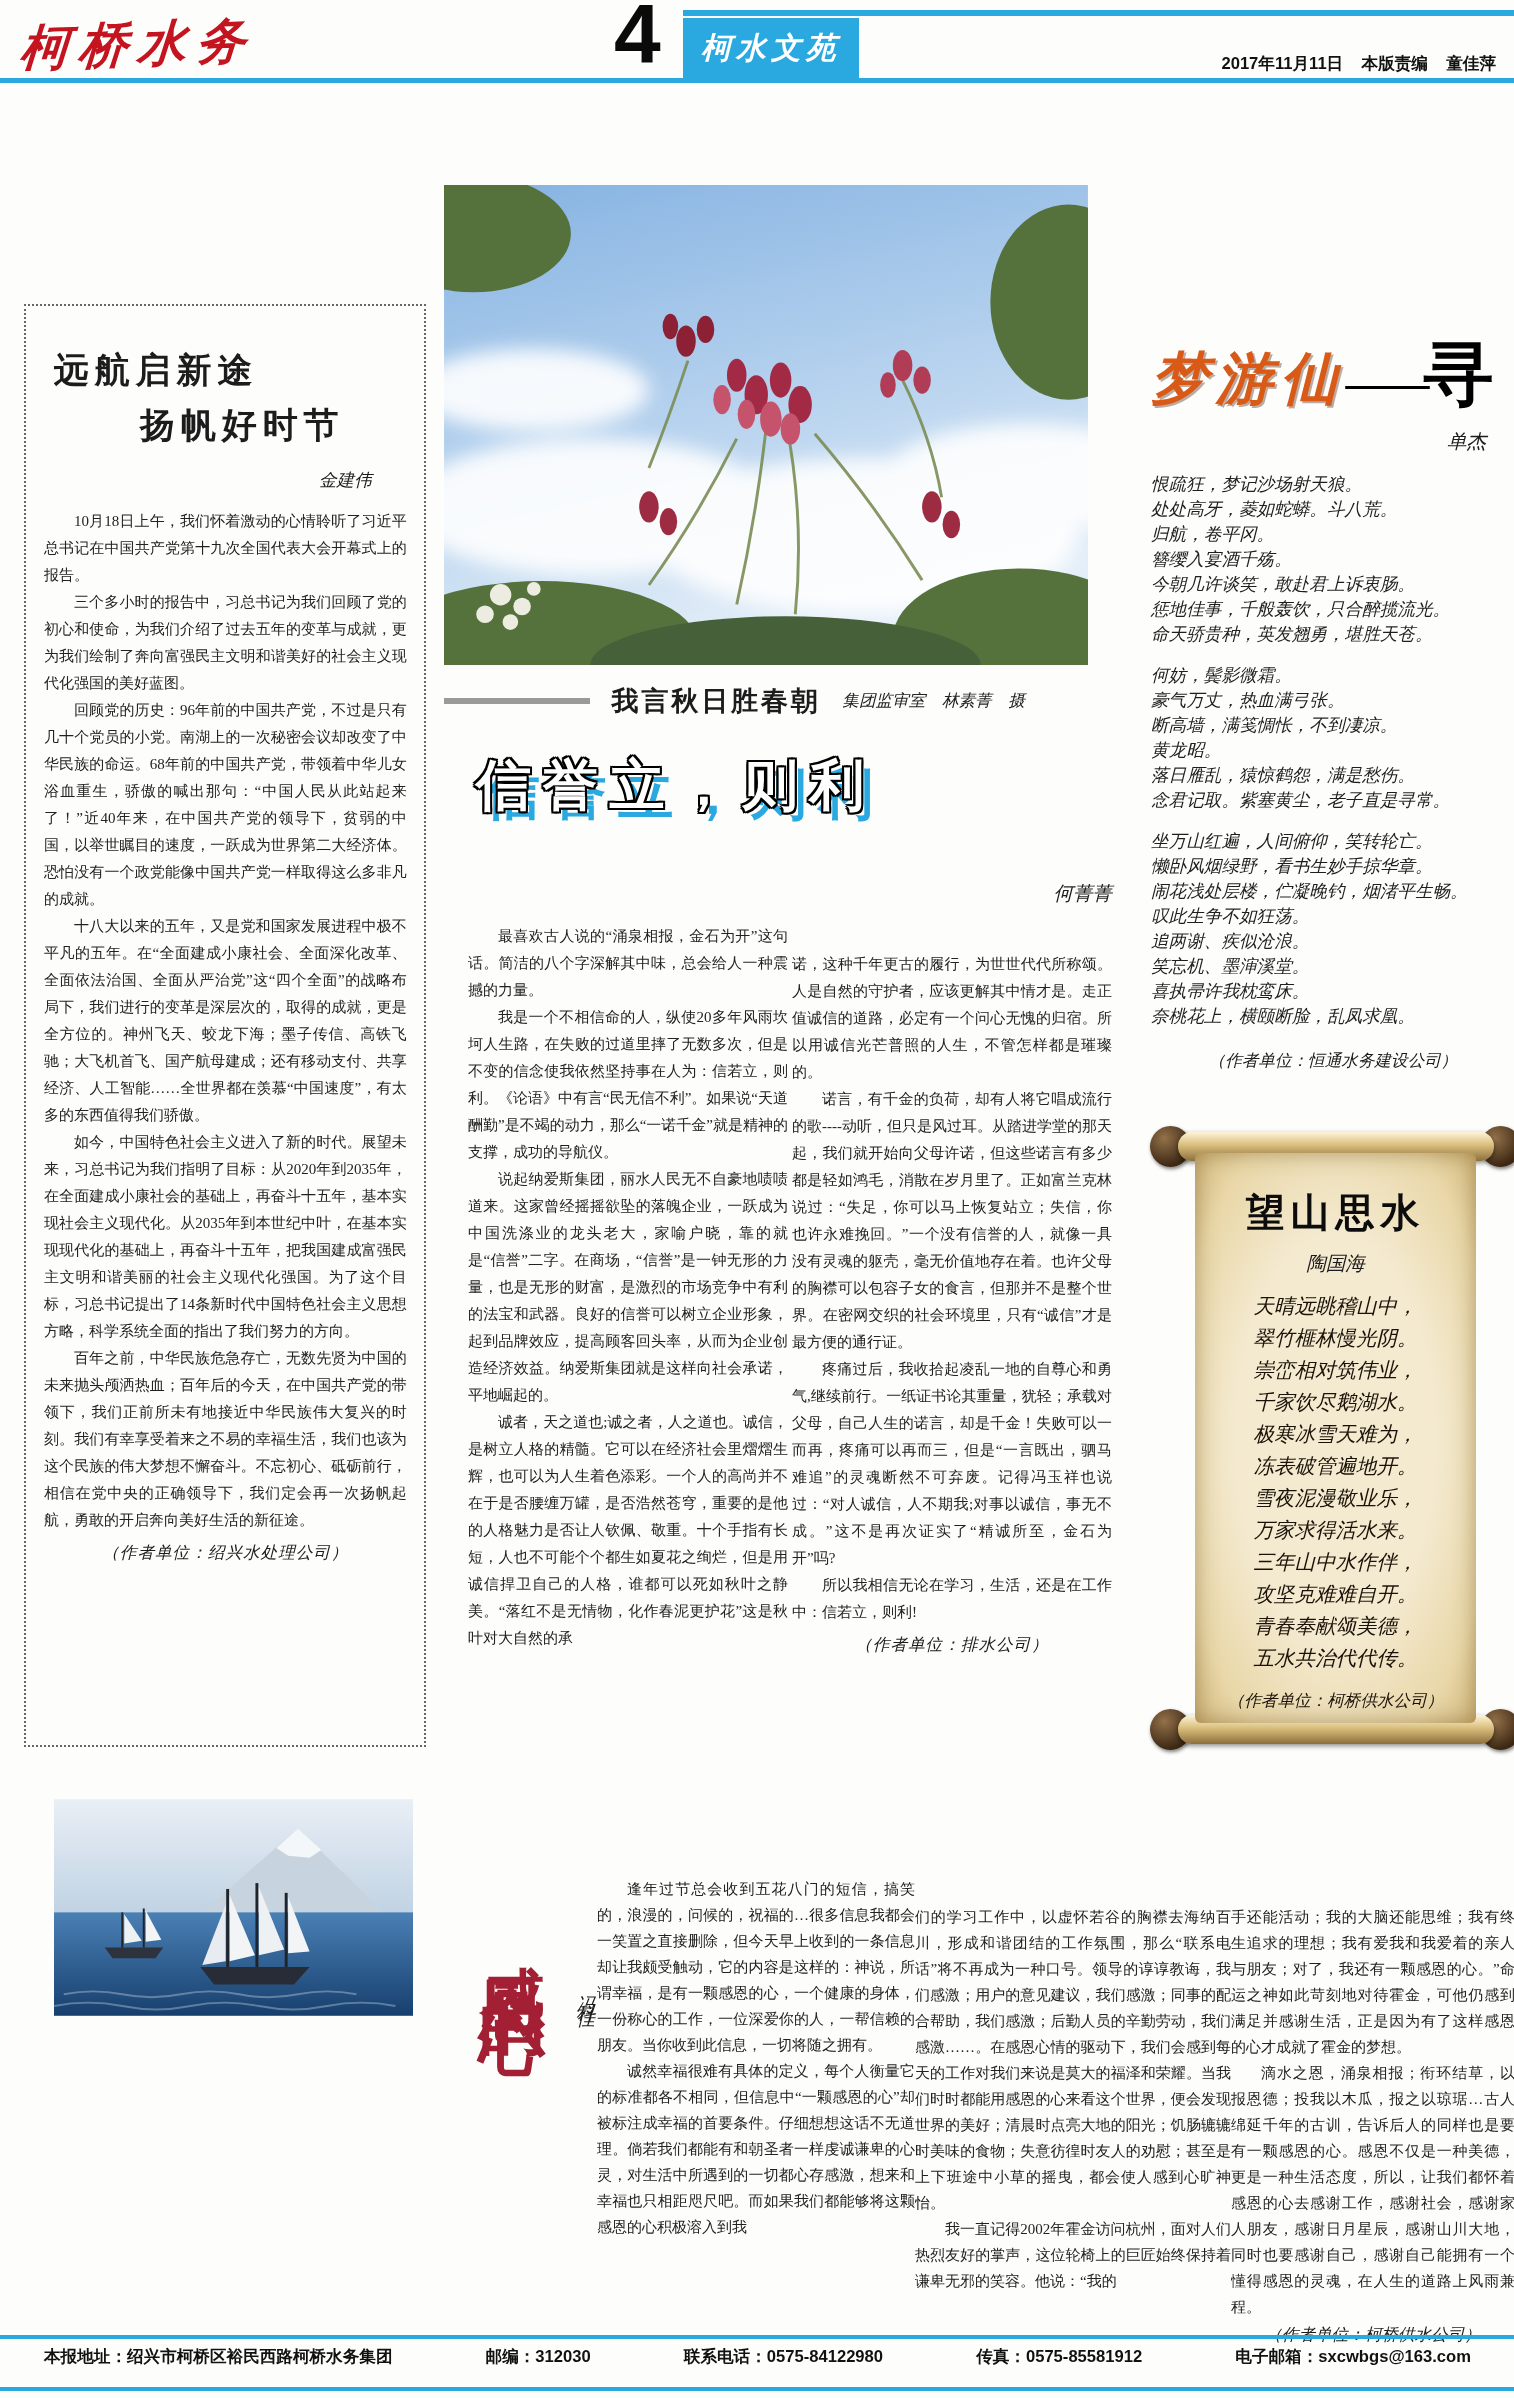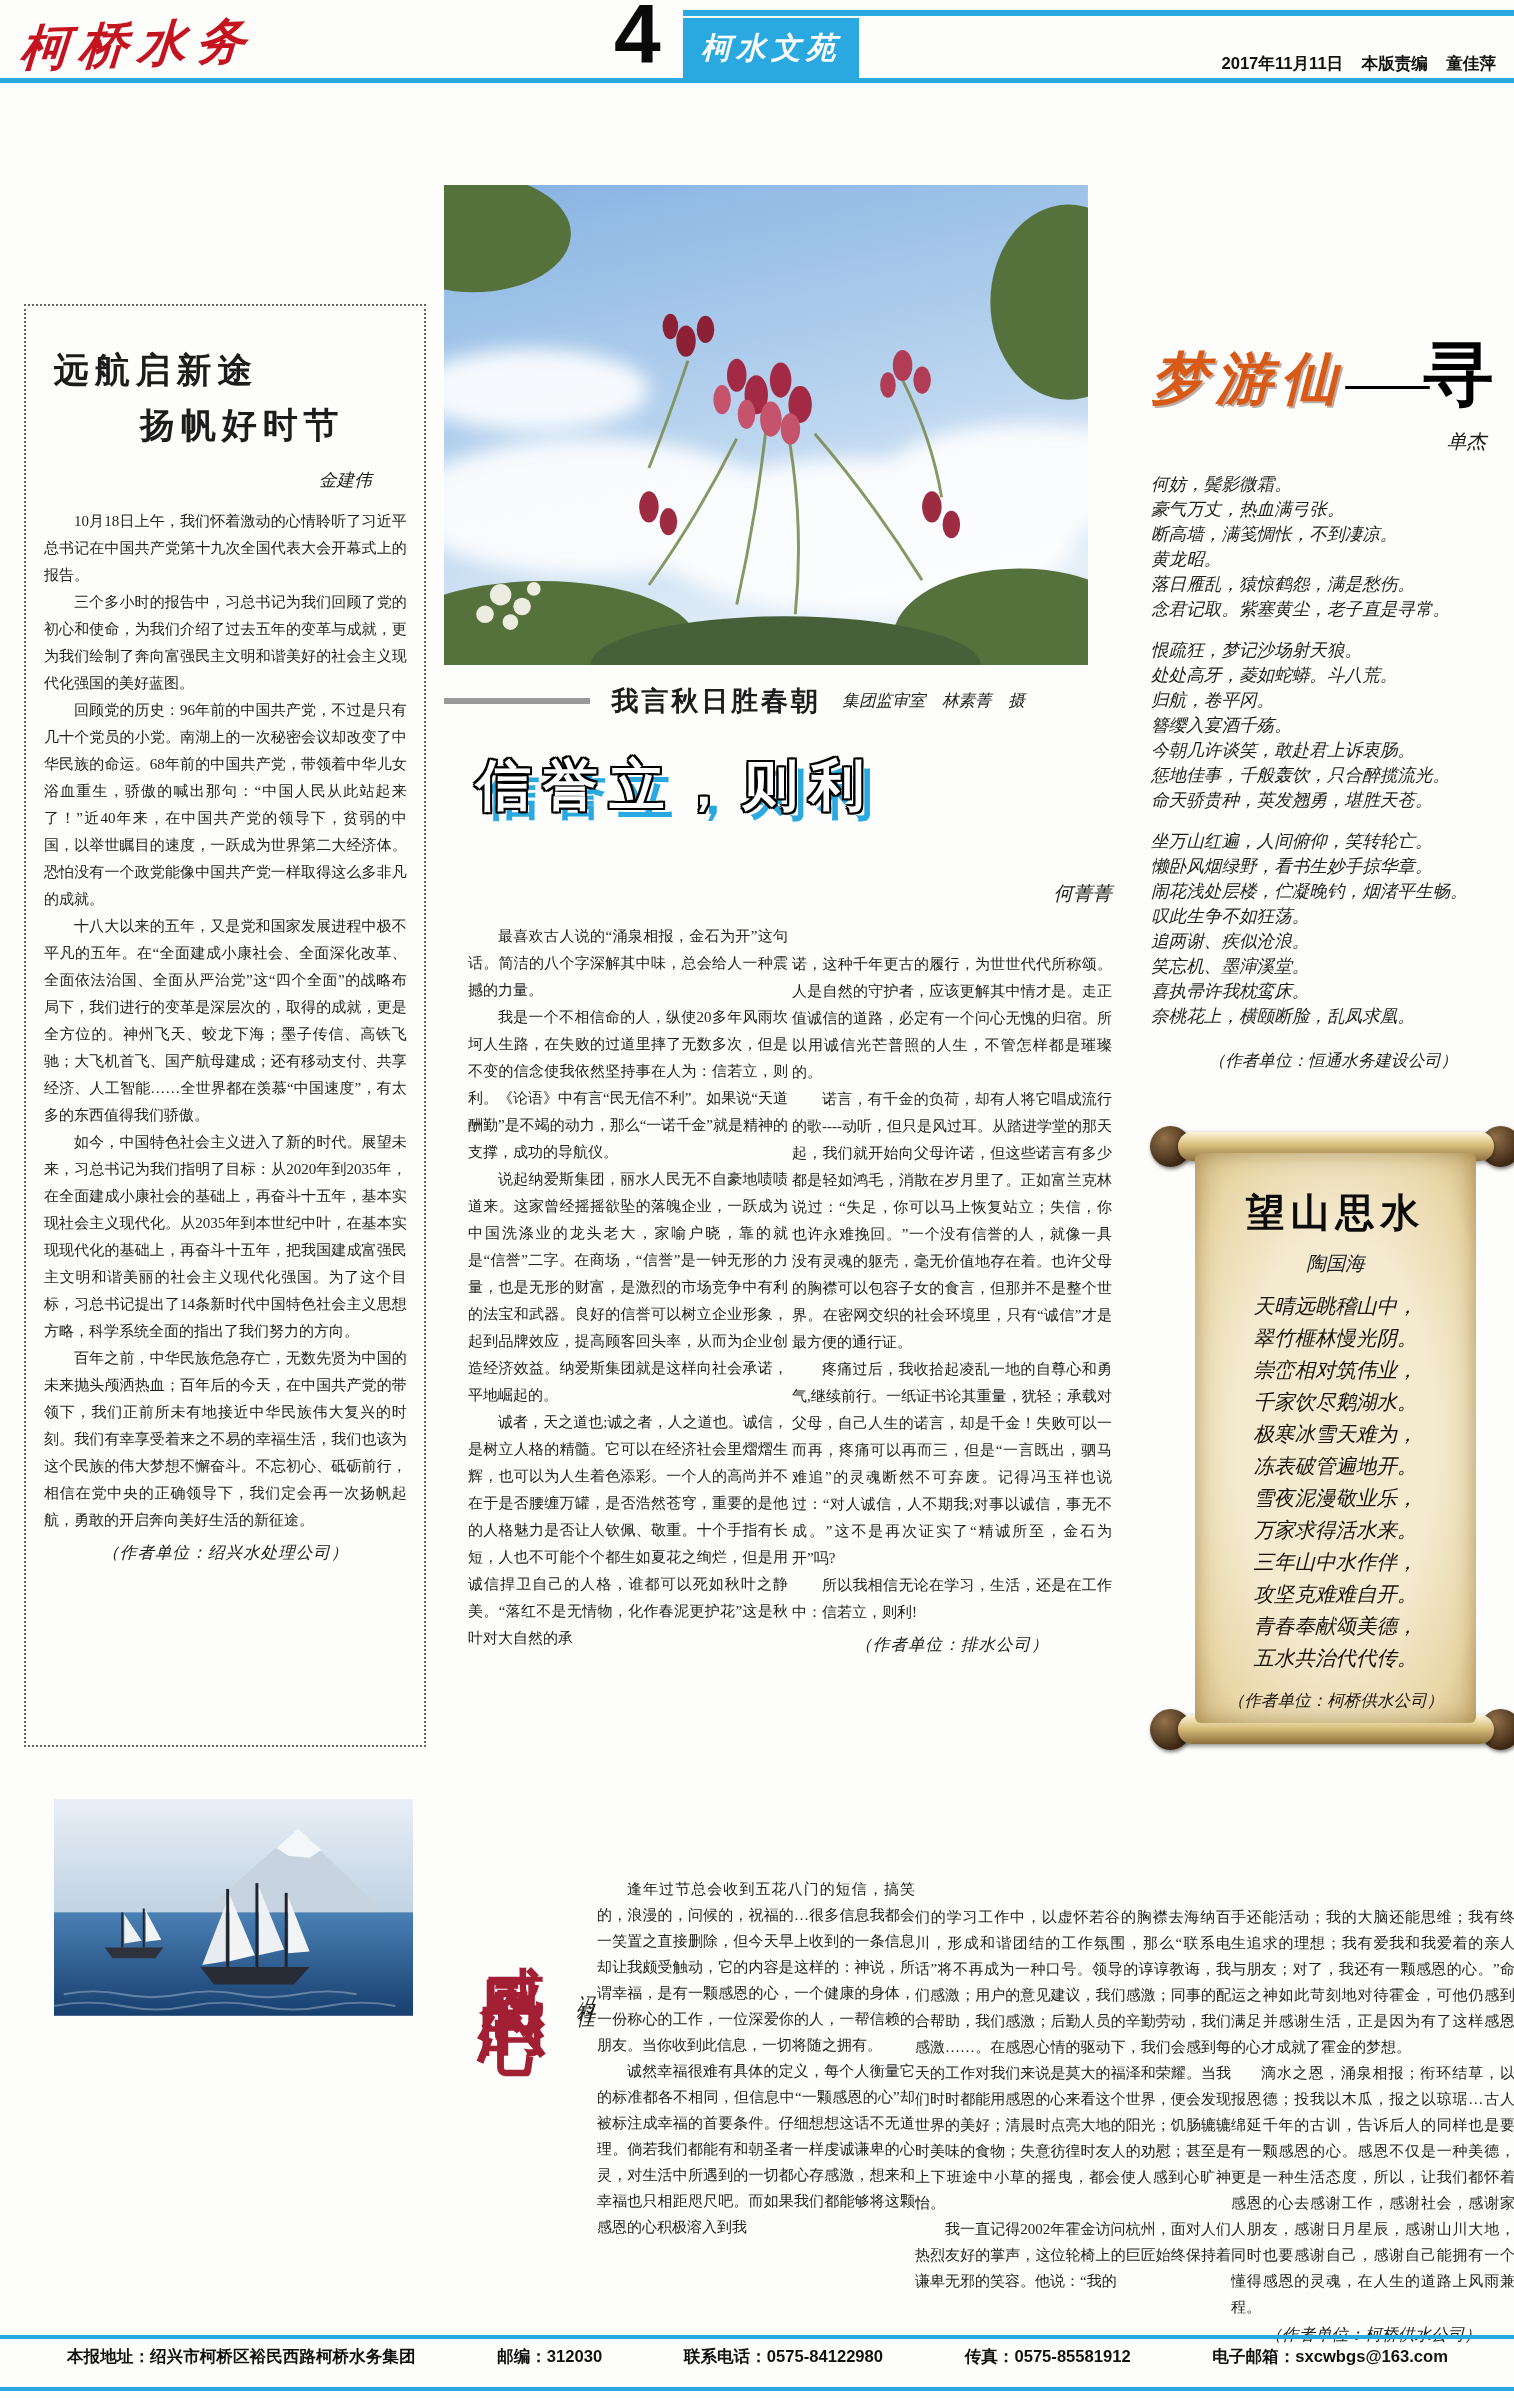--- a/index.html
+++ b/index.html
@@ -90,21 +90,21 @@
   .b-col{position:absolute;top:1876px;overflow:hidden;}
   .b-col .para{line-height:26px;}
   .b-col1{left:597px;width:318px;height:546px;}
   .b-col2{left:915px;width:316px;height:546px;}
   .b-col3{left:1231px;width:284px;height:551px;}
   .b-sig{text-align:center;font-size:16.6px;font-style:italic;margin-top:3.9px;}
 
   
   .f-rule1{position:absolute;left:0;top:2335px;width:1515px;height:3.9px;background:var(--accent-blue,#2aa9e0);}
   .f-rule2{position:absolute;left:0;top:2387px;width:1515px;height:3.9px;background:var(--accent-blue,#2aa9e0);}
-  .f-text{position:absolute;left:0;top:2346px;width:1515px;box-sizing:border-box;padding:0 67px;
+  .f-text{position:absolute;left:0;top:2346px;width:1515px;box-sizing:border-box;padding:0 44px;
           display:flex;justify-content:space-between;font-size:16.6px;font-weight:bold;
           font-family:"Liberation Sans","DejaVu Sans",sans-serif;color:#111;}
 </style>
 </head>
 <body>
 
 <div class="page">
 
   <div class="masthead">柯桥水务</div>
   <div class="hdr-rule-top"></div>
@@ -271,35 +271,35 @@
       </div>
     <div class="sig">（作者单位：排水公司）</div>
   </div>
 
   <div class="poem">
     <div class="poem-title">
       <span class="t1">梦游仙</span><span class="t2">——</span><span class="t3">寻</span>
     </div>
     <div class="poem-author">单杰</div>
     <div class="stanza">
-        <p>何妨，鬓影微霜。</p>
-        <p>豪气万丈，热血满弓张。</p>
-        <p>断高墙，满笺惆怅，不到凄凉。</p>
-        <p>黄龙昭。</p>
-        <p>落日雁乱，猿惊鹤怨，满是愁伤。</p>
-        <p>念君记取。紫塞黄尘，老子直是寻常。</p>
-      </div>
-    <div class="stanza">
         <p>恨疏狂，梦记沙场射天狼。</p>
         <p>处处高牙，菱如蛇蟒。斗八荒。</p>
         <p>归航，卷平冈。</p>
         <p>簪缨入宴酒千殇。</p>
         <p>今朝几许谈笑，敢赴君上诉衷肠。</p>
         <p>惩地佳事，千般轰饮，只合醉揽流光。</p>
         <p>命天骄贵种，英发翘勇，堪胜天苍。</p>
+      </div>
+    <div class="stanza">
+        <p>何妨，鬓影微霜。</p>
+        <p>豪气万丈，热血满弓张。</p>
+        <p>断高墙，满笺惆怅，不到凄凉。</p>
+        <p>黄龙昭。</p>
+        <p>落日雁乱，猿惊鹤怨，满是愁伤。</p>
+        <p>念君记取。紫塞黄尘，老子直是寻常。</p>
       </div>
     <div class="stanza">
         <p>坐万山红遍，人间俯仰，笑转轮亡。</p>
         <p>懒卧风烟绿野，看书生妙手掠华章。</p>
         <p>闹花浅处层楼，伫凝晚钓，烟渚平生畅。</p>
         <p>叹此生争不如狂荡。</p>
         <p>追两谢、疾似沧浪。</p>
         <p>笑忘机、墨渖溪堂。</p>
         <p>喜执帚许我枕鸾床。</p>
         <p>奈桃花上，横颐断脸，乱凤求凰。</p>

